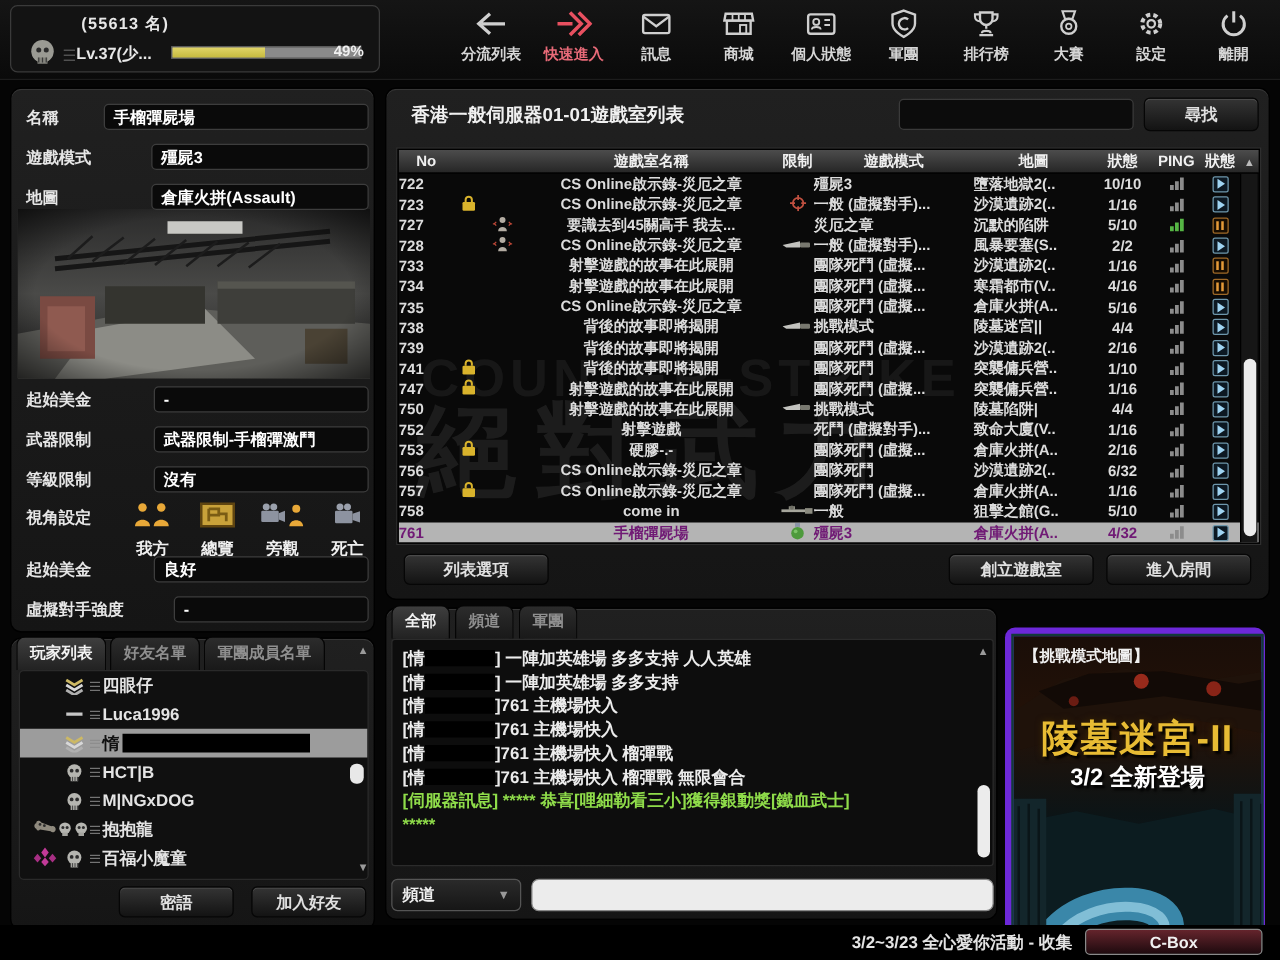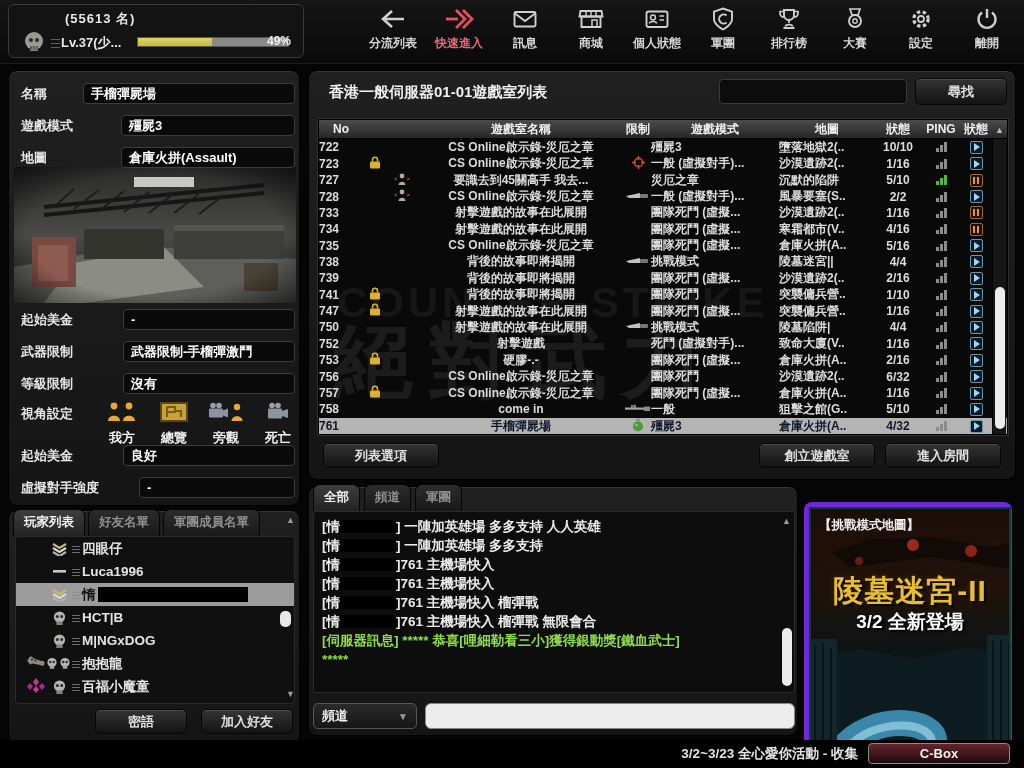--- a/index.html
+++ b/index.html
@@ -59,21 +59,21 @@
   .sortarrow{position:absolute;right:3px;top:5px;color:#bbb;font-size:9px;}
   .rows{position:relative;height:295px;}
   .wm1{position:absolute;left:18px;top:140px;color:rgba(150,150,150,0.10);font-size:42px;font-weight:bold;letter-spacing:4px;white-space:nowrap;}
   .wm2{position:absolute;left:14px;top:168px;color:rgba(160,160,160,0.13);font-size:82px;font-weight:bold;letter-spacing:14px;white-space:nowrap;}
   .rrow{position:relative;height:16.4px;display:grid;grid-template-columns:44px 24px 30px 208px 26px 128px 96px 46px 40px 30px;align-items:center;color:#dcdcdc;font-size:12px;font-weight:bold;cursor:pointer;}
   .rrow .no{}
   .rrow .ic{display:flex;justify-content:center;align-items:center;}
   .rrow .nm{text-align:center;white-space:nowrap;overflow:hidden;}
   .rrow .md,.rrow .mp{text-align:left;white-space:nowrap;overflow:hidden;}
   .rrow .st{text-align:center;}
-  .rrow.selected{background:#b4b4b4;color:#0f172a;}
+  .rrow.selected{background:#b4b4b4;color:#701a75;}
   .pingbars{display:inline-flex;align-items:flex-end;gap:1px;}
   .pingbars i{display:block;width:3px;background:#8c8c8c;}
   .pingbars.green i{background:#55b544;}
   .stbox{width:13px;height:13px;border-radius:2px;display:flex;align-items:center;justify-content:center;}
   .stbox.play{border:1px solid #6e97ac;background:#0c1822;}
   .stbox.play i{width:0;height:0;border-left:6px solid #9fd4f2;border-top:4px solid transparent;border-bottom:4px solid transparent;margin-left:1px;}
   .stbox.pause{border:1px solid #a06a28;background:#170d02;}
   .stbox.pause i{width:2px;height:7px;background:#e69a38;margin:0 1px;}
   .vscroll{position:absolute;right:1px;top:0;width:14px;height:295px;background:#161616;border-left:1px solid #000;}
   .vthumb{position:absolute;left:2px;top:148px;width:10px;height:142px;background:#ececec;border-radius:5px;}

